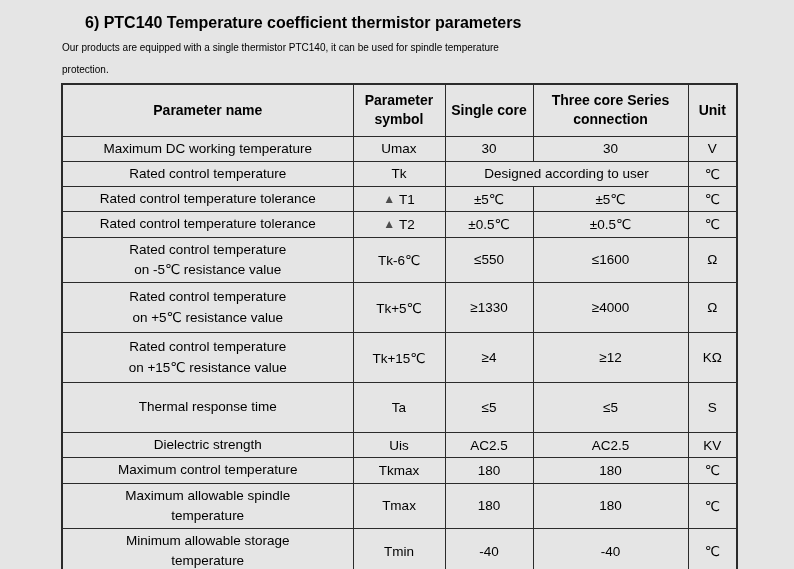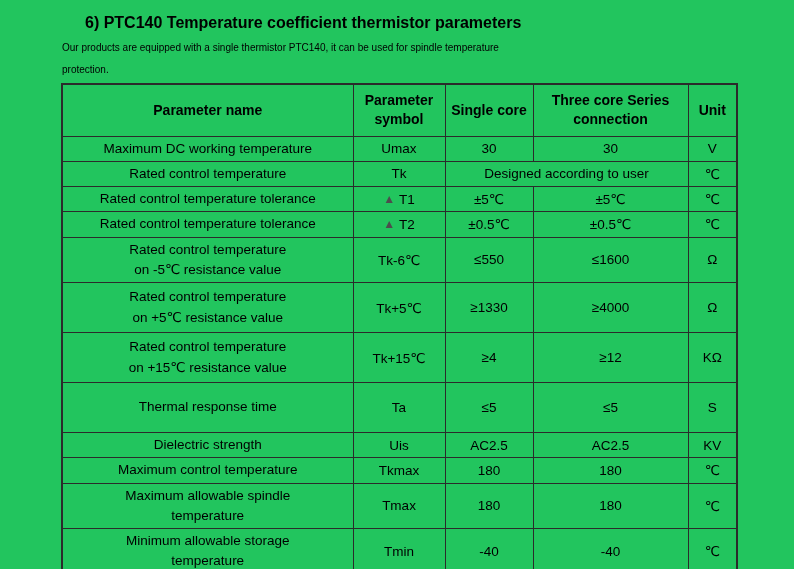--- a/index.html
+++ b/index.html
@@ -4,21 +4,21 @@
 <style>
   html, body {
     margin: 0;
     padding: 0;
     background: #ffffff;
   }
   .page {
     position: relative;
     width: 794px;
     height: 569px;
-    background: #22c55e;
+    background: #e5e5e5;
     color: #000000;
     font-family: "Liberation Sans", "DejaVu Sans", sans-serif;
     overflow: hidden;
     box-sizing: border-box;
     padding-top: 13px;
   }
   .title {
     margin: 0 0 0 85px;
     font-size: 16px;
     font-weight: bold;

